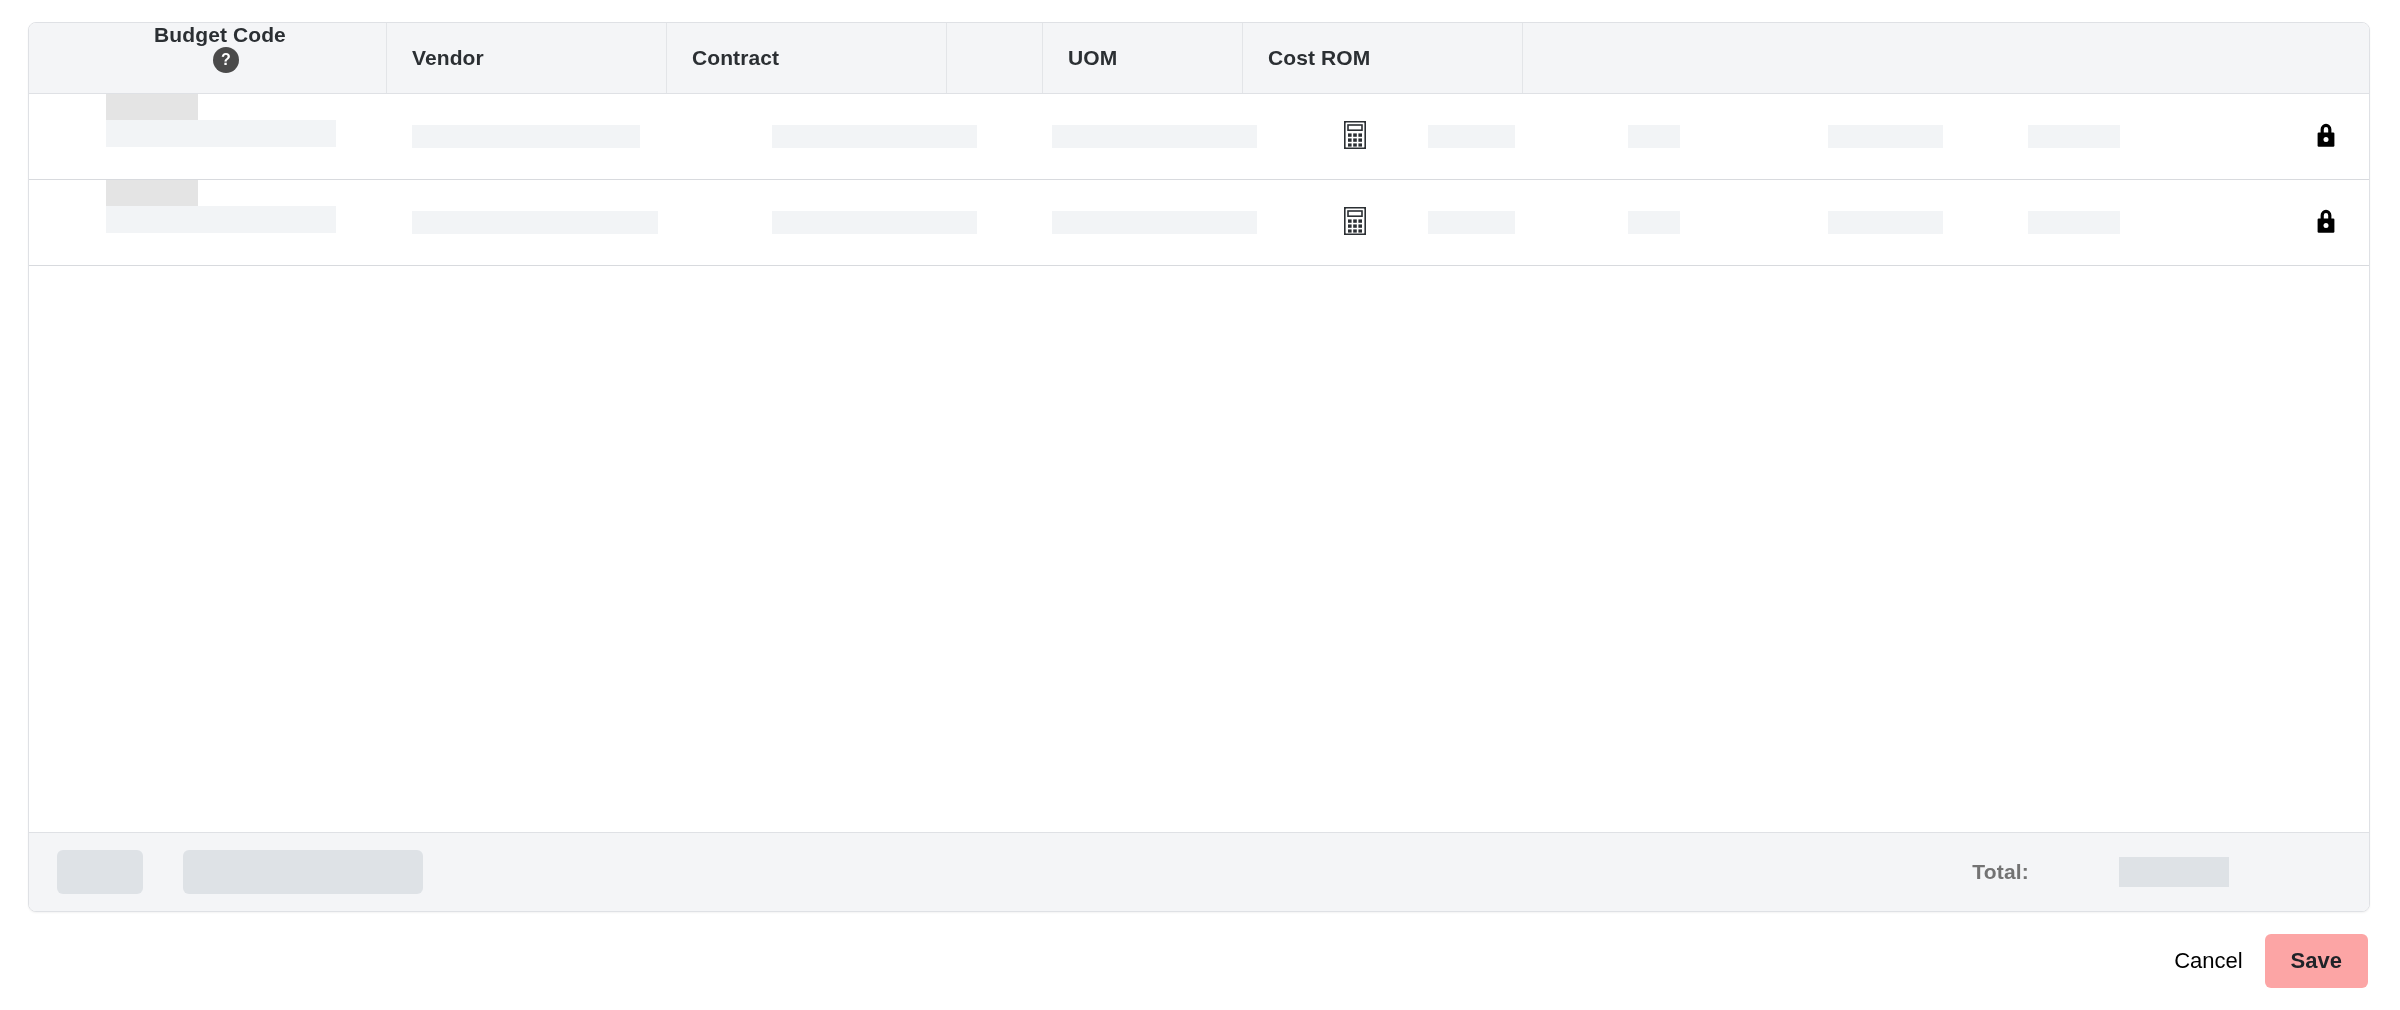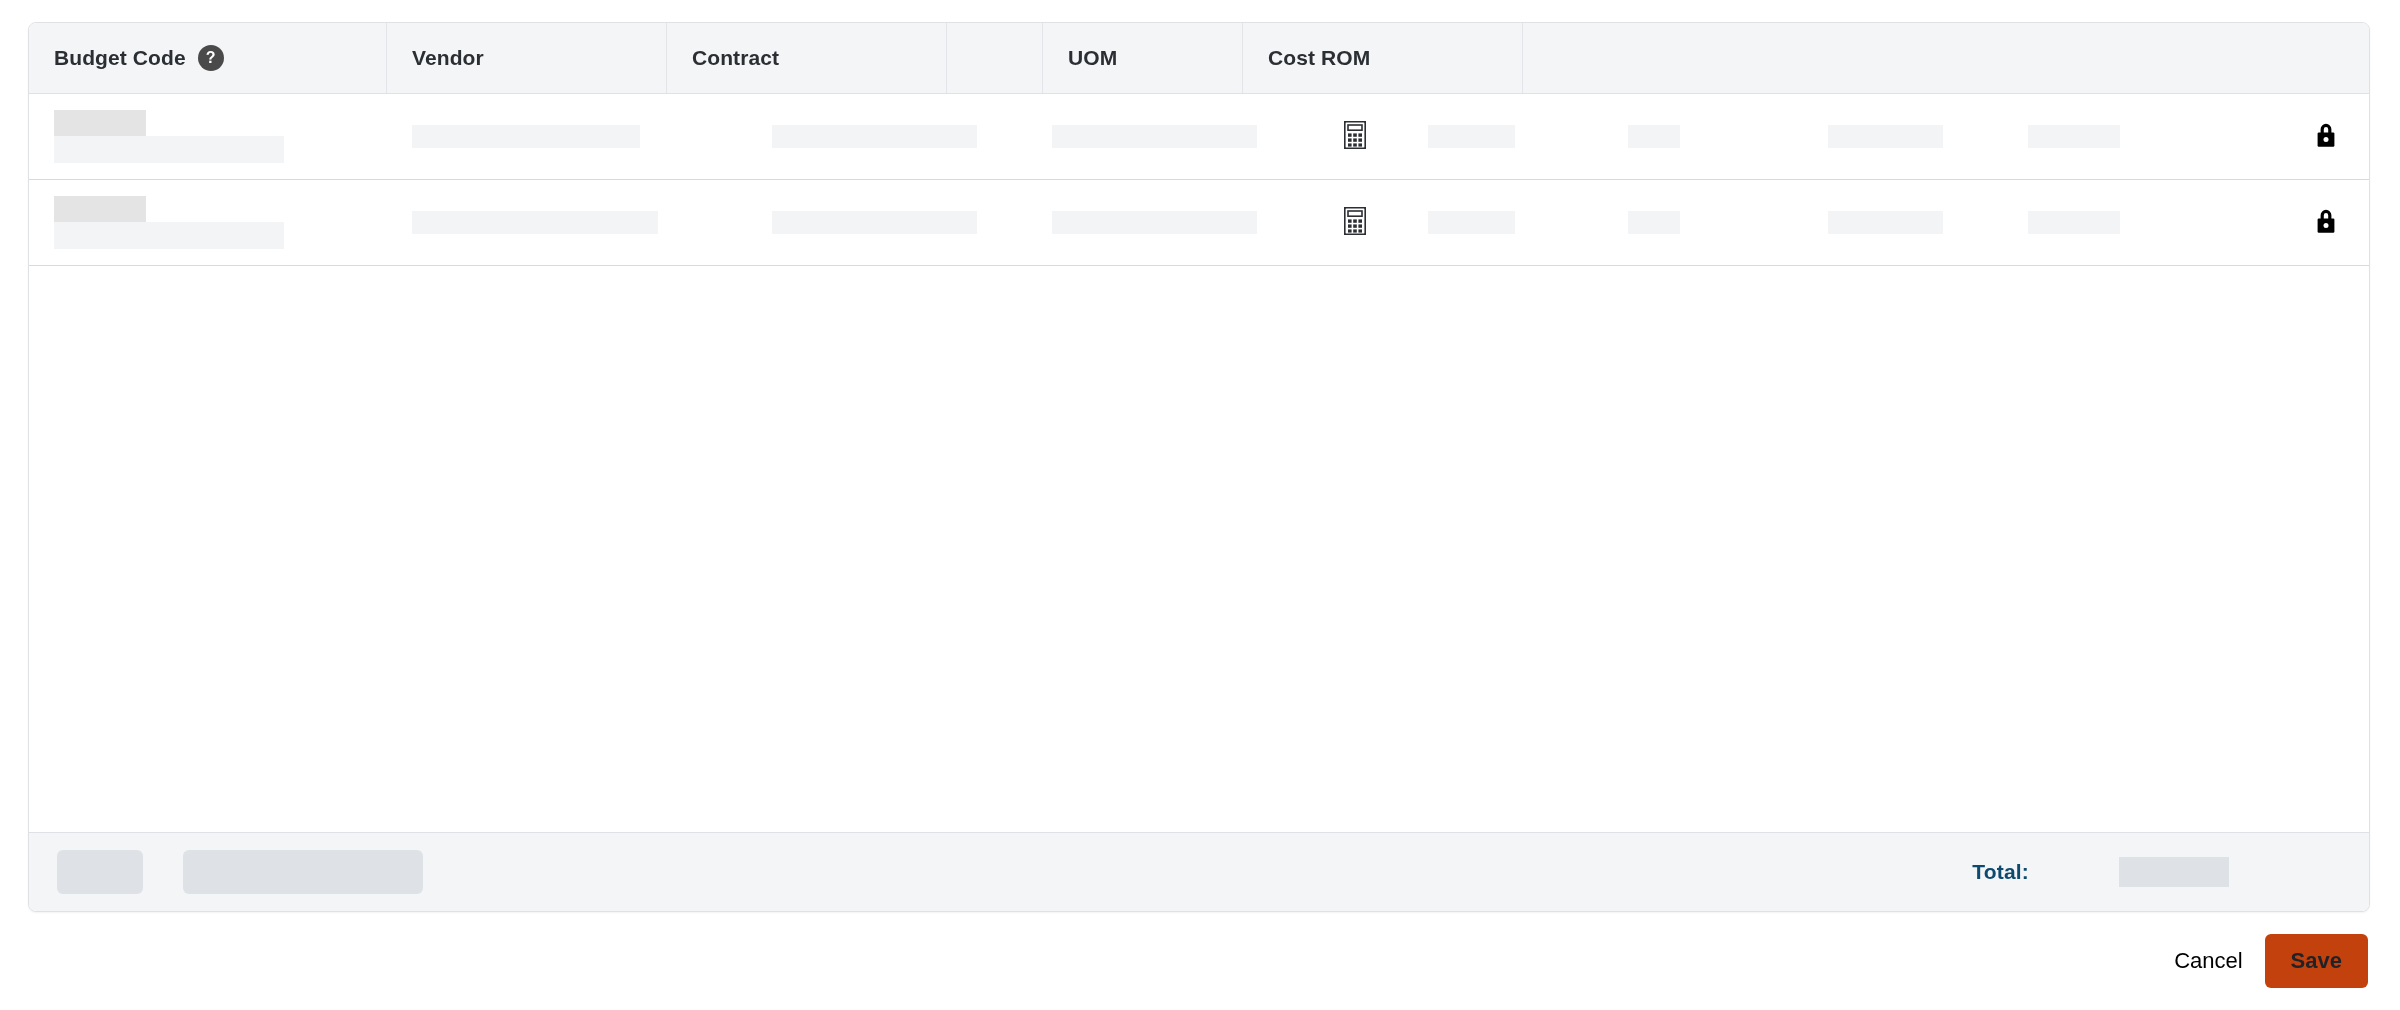--- a/index.html
+++ b/index.html
@@ -72,21 +72,21 @@
     background: #4a4a4a;
     color: #ffffff;
     font-size: 16px;
     font-weight: bold;
     margin-left: 12px;
     line-height: 1;
     flex: 0 0 auto;
   }
 
   
-  .c-budget   { width: 358px; }
+  .c-budget   { width: 358px; flex-direction: column; }
   .c-desc     { width: 360px; }
   .c-vendor   { width: 280px; }
   .c-contract { width: 280px; }
   .c-calc     { width: 96px; }
   .c-qty      { width: 200px; }
   .c-uom      { width: 200px; align-items: center; }
   .c-unitcost { width: 200px; }
   .c-costrom  { width: 280px; text-align: center; }
   .c-lock     { width: 86px; }
 
@@ -161,21 +161,21 @@
     position: absolute;
     right: 0;
     top: 0;
     height: 100%;
     display: flex;
     align-items: center;
   }
   .total-label {
     font-size: 21px;
     font-weight: bold;
-    color: #0c4a6e;
+    color: #737373;
     letter-spacing: 0.2px;
     text-align: center;
   }
   .sk-total {
     width: 110px;
     height: 30px;
     background: #dee2e6;
     margin-left: 90px;
     margin-right: 140px;
     display: block;
@@ -199,21 +199,21 @@
     font-size: 22px;
     color: #000000;
     text-decoration: none;
     padding: 6px 8px;
     cursor: pointer;
   }
   .btn-save {
     font-size: 22px;
     font-weight: bold;
     color: #1f2328;
-    background: #c2410c;
+    background: #fca5a5;
     border: none;
     border-radius: 6px;
     padding: 14px 26px;
     cursor: pointer;
     font-family: "Liberation Sans", sans-serif;
   }
 </style>
 </head>
 <body>
 

